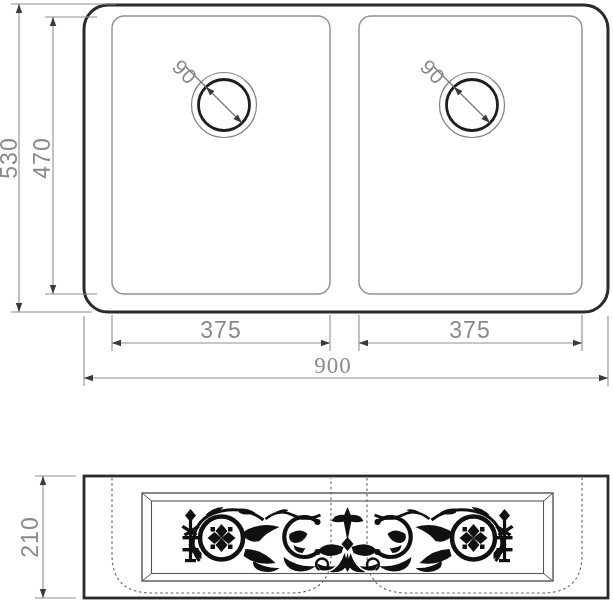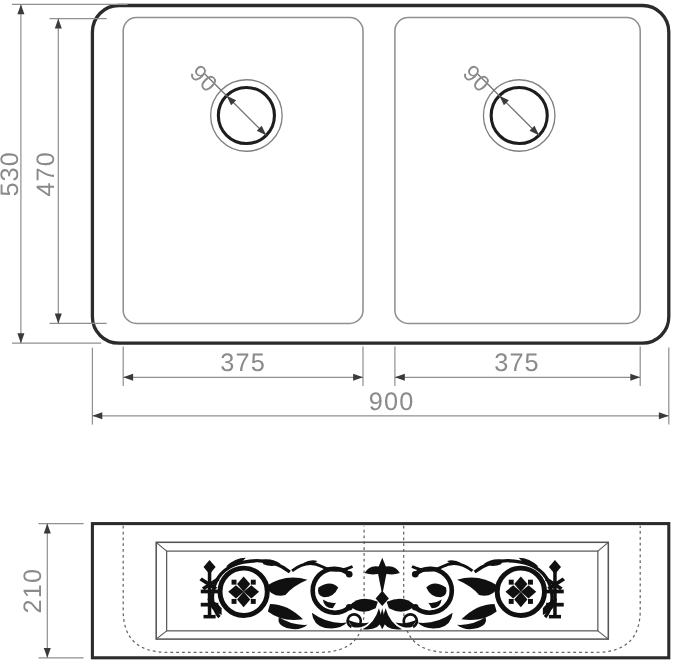--- a/index.html
+++ b/index.html
@@ -183,16 +183,16 @@
       </g>
     </g>
   </svg>
 
   <span class="dim-label vert" style="left:9px;  top:158px;">530</span>
   <span class="dim-label vert" style="left:42px; top:158px;">470</span>
   <span class="dim-label diag" style="left:185px;top:72px;">90</span>
   <span class="dim-label diag" style="left:433px;top:72px;">90</span>
   <span class="dim-label" style="left:221px;top:330px;">375</span>
   <span class="dim-label" style="left:470px;top:330px;">375</span>
-  <span class="dim-label" style="left:356px;top:365px;">900</span>
+  <span class="dim-label" style="left:333px;top:365px;font-family:Liberation Serif, serif;">900</span>
   <span class="dim-label vert" style="left:30px; top:537px;">210</span>
 
 </div>
 
 </body></html>

